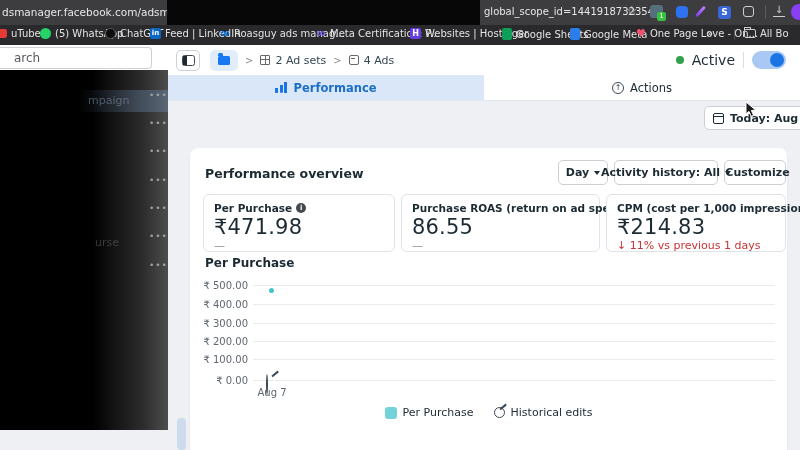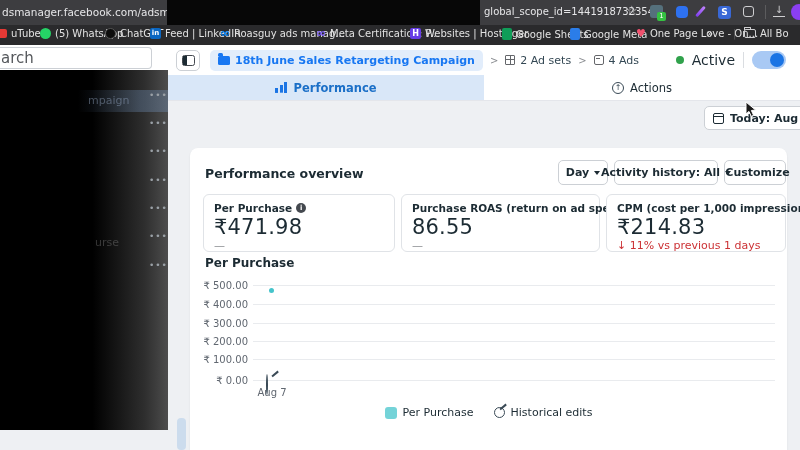--- a/index.html
+++ b/index.html
@@ -33,21 +33,21 @@
   .bi-host { width:11px; height:11px; background:#673de6; border-radius:2px; color:#fff; font-size:8px; font-weight:bold; text-align:center; line-height:11px; }
   .bi-sheets { width:10px; height:12px; background:#0f9d58; border-radius:2px; }
   .bi-docs { width:10px; height:12px; background:#2b7de9; border-radius:2px; }
   .bi-heart { color:#f2526f; font-size:11px; line-height:11px; }
   .bi-folder { width:12px; height:9px; background:transparent; border:1.3px solid #cfcfd1; border-radius:2px; position:relative; }
   .bi-folder::before { content:""; position:absolute; left:-1px; top:-3px; width:5px; height:2px; border:1.3px solid #cfcfd1; border-bottom:none; border-radius:1px 1px 0 0; }
 
   
   #page { position:absolute; left:0; top:45px; width:800px; height:405px; background:#eef0f3; }
   #header-strip { position:absolute; left:0; top:0; width:800px; height:30px; background:#fff; }
-  #search-box { position:absolute; left:0; top:2px; width:152px; height:22px; background:#fff; border:1px solid #ccd0d5; border-left:none; border-radius:0 4px 4px 0; font-size:15px; color:#55585c; line-height:20px; padding-left:1px; }
+  #search-box { position:absolute; left:0; top:2px; width:152px; height:22px; background:#fff; border:1px solid #ccd0d5; border-left:none; border-radius:0 4px 4px 0; font-size:12px; color:#55585c; line-height:20px; padding-left:14px; }
 
   #sidebar-redact { position:absolute; left:0; top:25px; width:168px; height:360px; background:linear-gradient(90deg,#000 0%,#000 55%,#2e2e2e 86%,#4d4d4d 100%); overflow:hidden; }
   .row-highlight { position:absolute; top:20px; right:0; width:90px; height:22px; background:linear-gradient(90deg,rgba(110,150,200,0) 0%,rgba(130,170,220,0.28) 70%); }
   .ghost { position:absolute; font-size:11px; color:rgba(165,185,215,0.4); }
   .side-dots { position:absolute; left:149px; width:16px; font-size:9px; letter-spacing:1px; color:#9aa0a6; cursor:pointer; }
 
   #main-header { position:absolute; left:168px; top:0; width:632px; height:30px; background:#fff; display:flex; align-items:center; }
   .collapse-btn { margin-left:8px; width:24px; height:21px; border:1px solid #ccd0d5; border-radius:5px; background:#fff; display:flex; align-items:center; justify-content:center; }
   .icon-panel { width:13px; height:11px; border:1.4px solid #44494f; border-radius:2.5px; position:relative; }
   .icon-panel::before { content:""; position:absolute; left:0; top:0; width:4px; height:100%; background:#1c2b33; }
@@ -203,21 +203,20 @@
     <div class="side-dots" style="top:190px;">•••</div>
   </div>
 
   <div id="main-header">
     <div class="collapse-btn">
         <span class="icon-panel"></span>
       </div>
     <div id="breadcrumb">
       <div class="crumb-pill">
         <span class="icon-folder-blue"></span>
-        <span>18th June Sales Retargeting Campaign</span>
       </div>
       <span class="crumb-sep">&gt;</span>
       <div class="crumb-item">
         <span class="icon-grid"></span>
         <span>2 Ad sets</span>
       </div>
       <span class="crumb-sep">&gt;</span>
       <div class="crumb-item">
         <span class="icon-frame"></span>
         <span>4 Ads</span>

